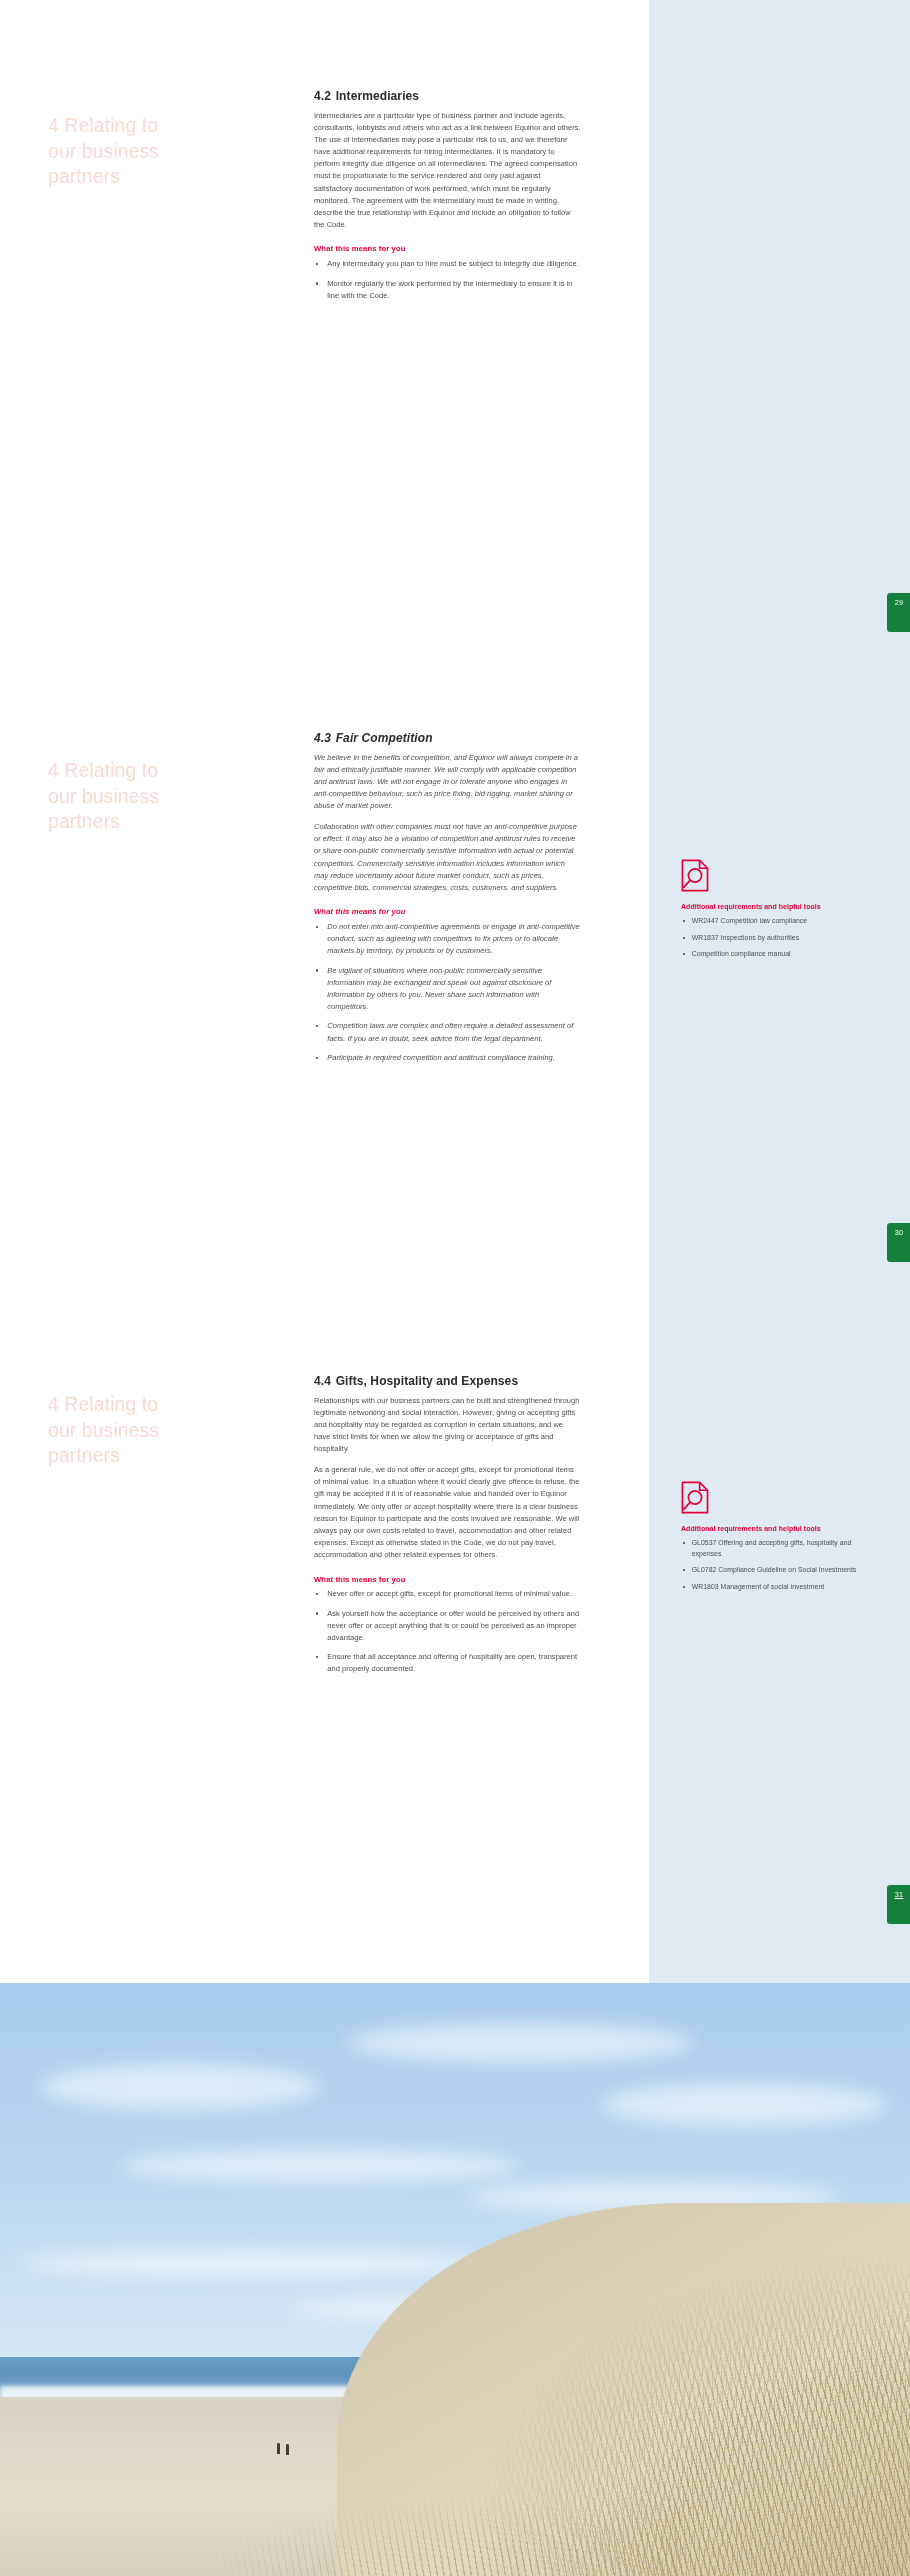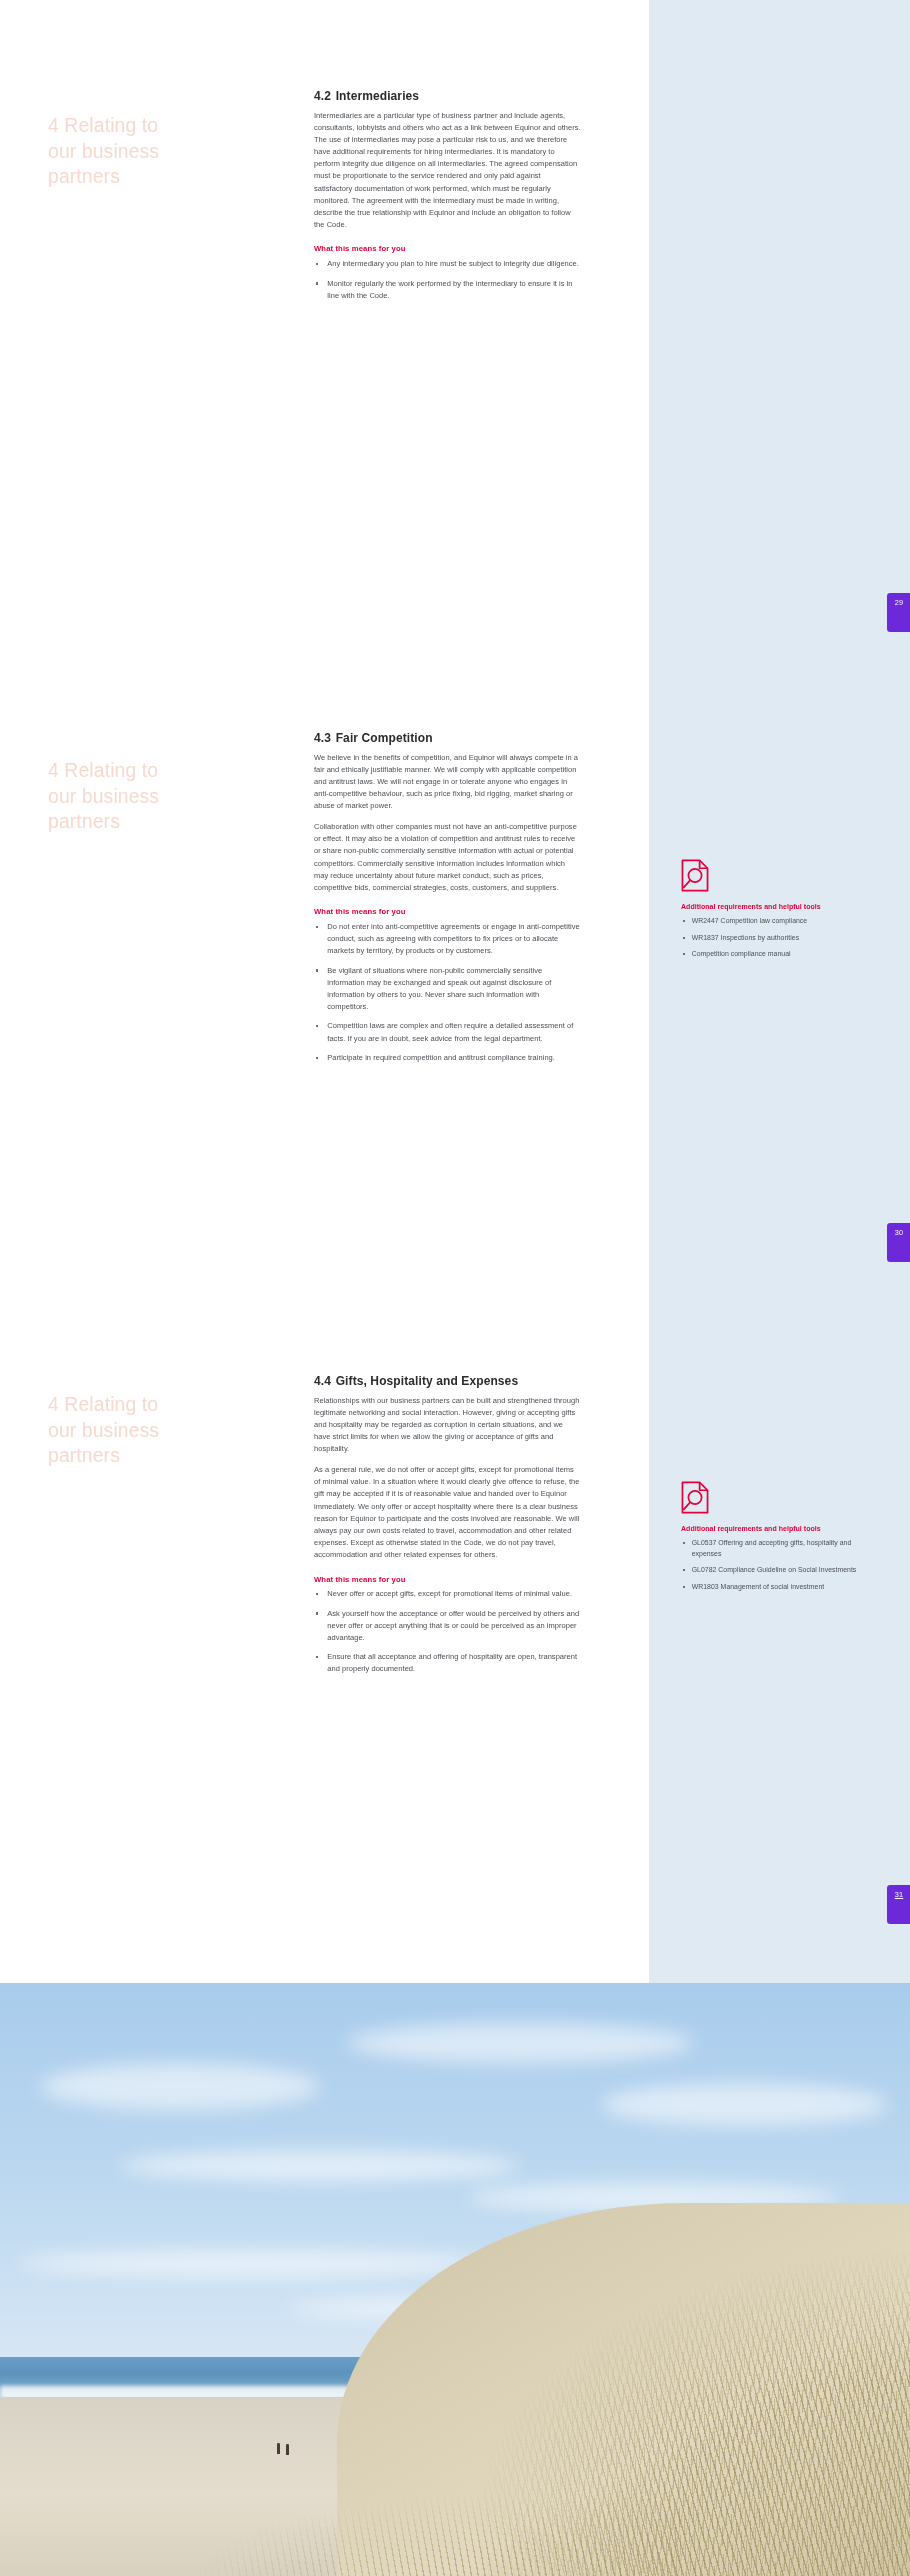--- a/index.html
+++ b/index.html
@@ -132,21 +132,21 @@
     height: 2px;
     background: #6b7076;
   }
 
   
   .page-tab {
     position: absolute;
     right: 0;
     width: 24px;
     height: 39px;
-    background: #6d28d9;
+    background: #15803d;
     border-radius: 3.3px 0 0 3.3px;
     color: #ffffff;
     font-size: 7.3px;
     text-align: center;
     padding-top: 5.3px;
     letter-spacing: 0.2px;
   }
 
   
   .photo {
@@ -253,21 +253,21 @@
 
   <div class="page" style="position:absolute;left:0;top:659px;width:911px;height:662px;">
     <div class="page-band"></div>
 
     <div class="chapter-heading" style="top:73px;">
       <span>4 Relating to
 our business
 partners</span>
     </div>
 
-    <div class="col" style="top:72px;">
+    <div class="col" style="top:72px;font-style:italic;">
       <h2 class="sec-title">
         <span class="sec-num">4.3</span><span>Fair Competition</span>
       </h2>
       <p class="body">We believe in the benefits of competition, and Equinor will always compete in a fair and ethically justifiable manner. We will comply with applicable competition and antitrust laws. We will not engage in or tolerate anyone who engages in anti-competitive behaviour, such as price fixing, bid rigging, market sharing or abuse of market power.</p>
       <p class="body">Collaboration with other companies must not have an anti-competitive purpose or effect. It may also be a violation of competition and antitrust rules to receive or share non-public commercially sensitive information with actual or potential competitors. Commercially sensitive information includes information which may reduce uncertainty about future market conduct, such as prices, competitive bids, commercial strategies, costs, customers, and suppliers.</p>
 
       <h3 class="wtm">What this means for you</h3>
       <ul class="bullets">
         <li>Do not enter into anti-competitive agreements or engage in anti-competitive conduct, such as agreeing with competitors to fix prices or to allocate markets by territory, by products or by customers.</li>
         <li>Be vigilant of situations where non-public commercially sensitive information may be exchanged and speak out against disclosure of information by others to you. Never share such information with competitors.</li>

